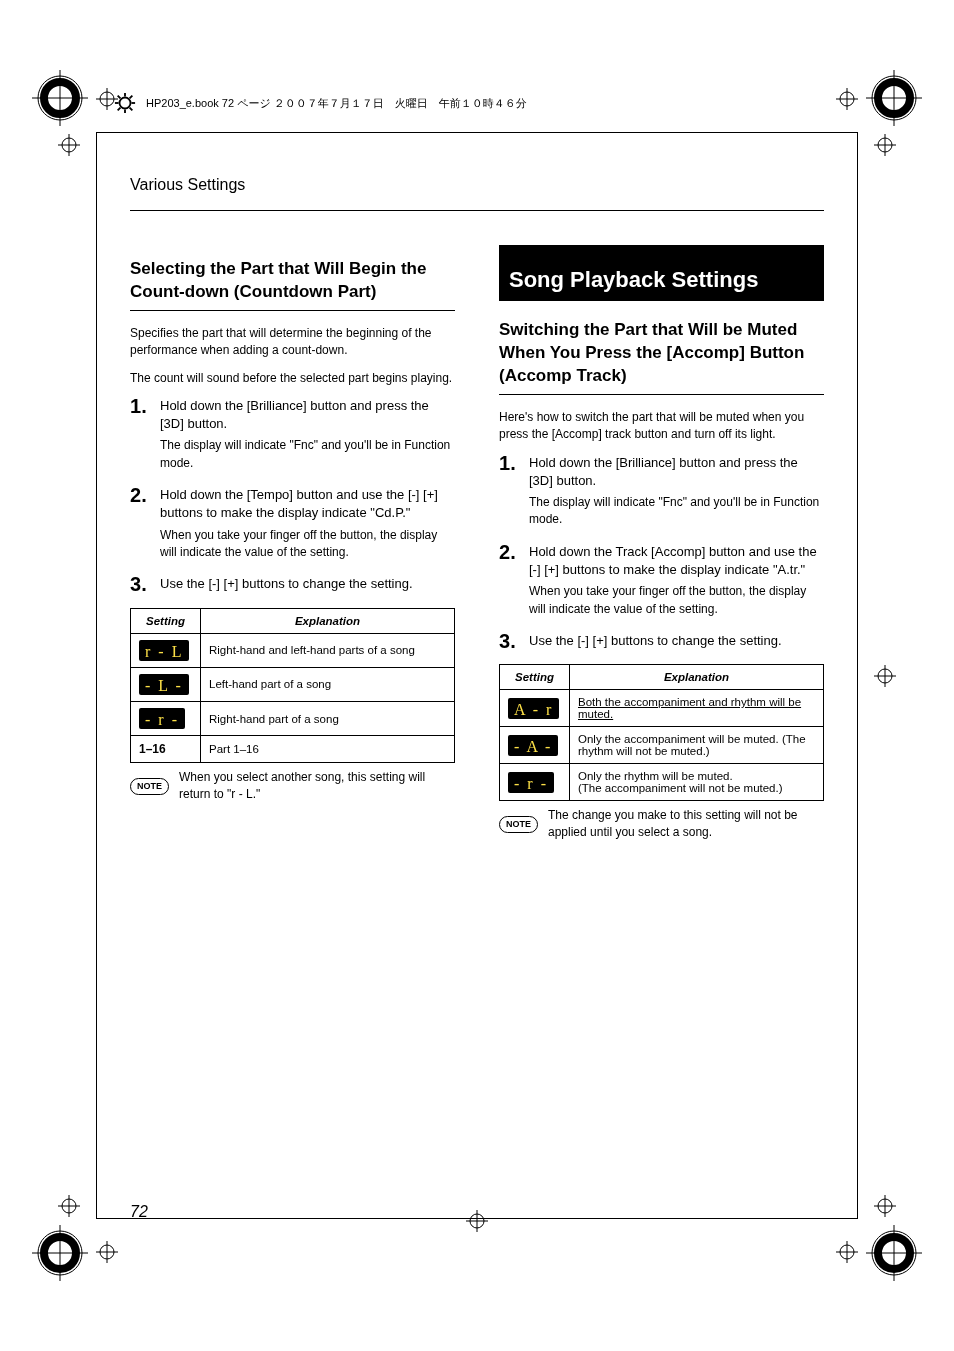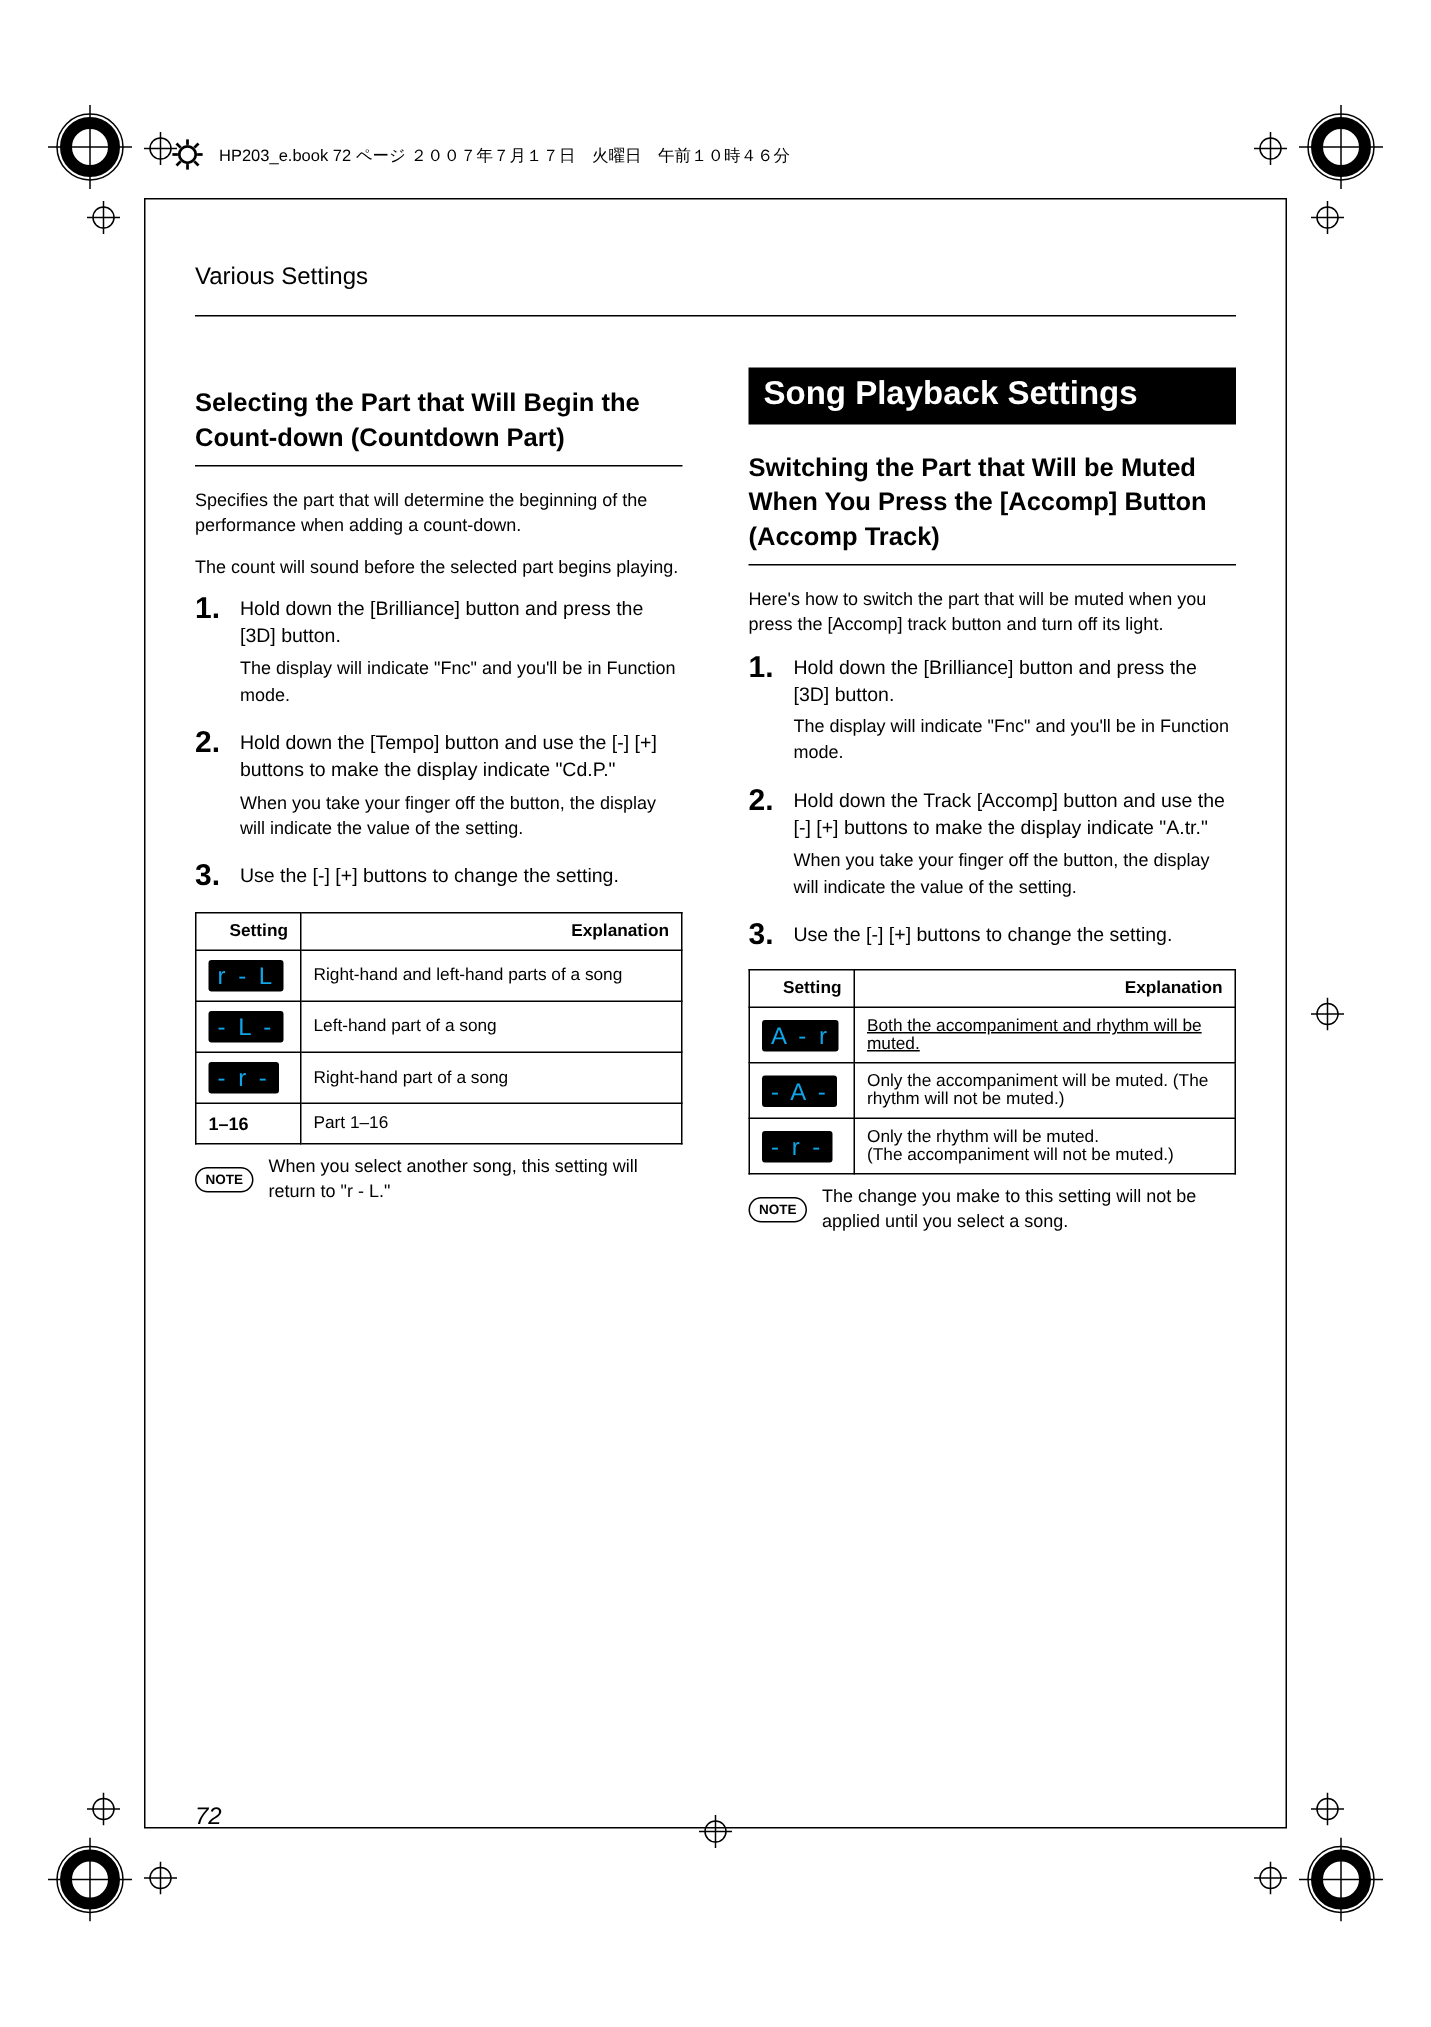--- a/index.html
+++ b/index.html
@@ -33,21 +33,21 @@
     font-weight: normal;
     padding-bottom: 16px;
     border-bottom: 1.5px solid #000;
     margin-bottom: 34px;
   }
   .columns { display: flex; gap: 44px; }
   .col { flex: 1 1 0; min-width: 0; }
   .h2-bar {
     background: #000; color: #fff;
     font-size: 22px; font-weight: bold;
-    padding: 4px 10px 8px;
+    padding: 22px 10px 8px;
     margin-bottom: 18px;
   }
   .h3 {
     font-size: 17px; font-weight: bold;
     line-height: 1.35;
     border-bottom: 1.5px solid #000;
     padding-bottom: 6px;
     margin-bottom: 14px;
     margin-top: 13px;
   }
@@ -67,27 +67,27 @@
     border-collapse: collapse;
     font-size: 11.5px;
     margin-top: 8px;
   }
   table.settings th, table.settings td {
     border: 1px solid #000;
     padding: 6px 8px;
     vertical-align: middle;
     text-align: left;
   }
-  table.settings th { text-align: right; font-weight: bold; }
+  table.settings th { text-align: center; font-weight: bold; font-style: italic; }
   table.settings th:first-child { width: 70px; }
   td.seg { text-align: center; }
   .seg-badge {
     display: inline-block;
-    background: #000; color: #0ea5e9;
-    font-family: Liberation Sans, sans-serif;
+    background: #000; color: #fde047;
+    font-family: Liberation Serif, serif;
     font-size: 16px; letter-spacing: 2px;
     padding: 2px 6px 0;
     border-radius: 2px;
     line-height: 1.2;
     min-width: 44px;
   }
   .seg-plain { font-weight: bold; font-size: 12px; }
   .note-row { display: flex; align-items: center; gap: 10px; margin-top: 6px; font-size: 12px; line-height: 1.4; }
   .note-badge {
     border: 1.5px solid #000; border-radius: 10px;

